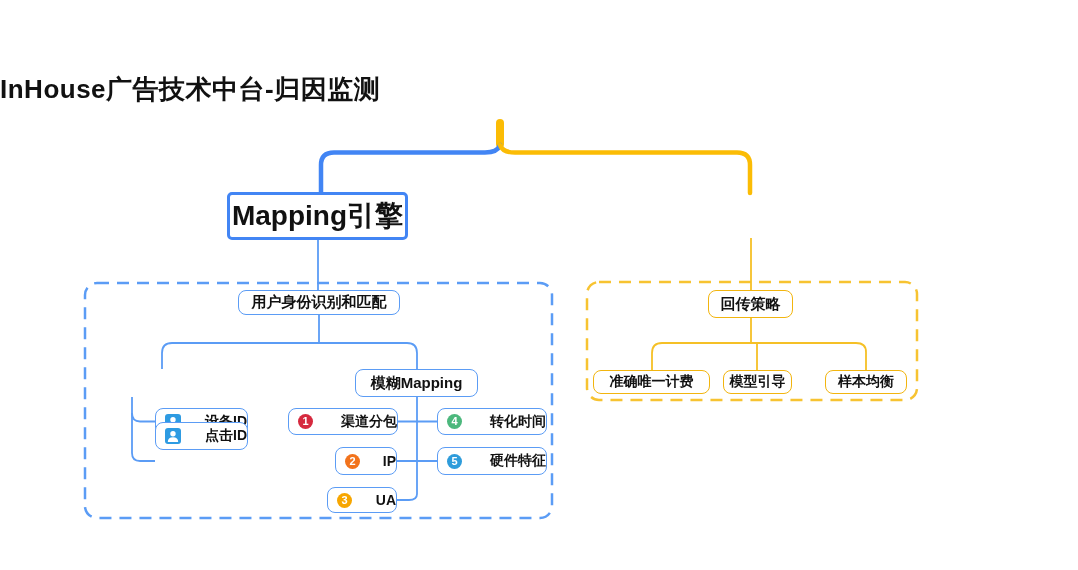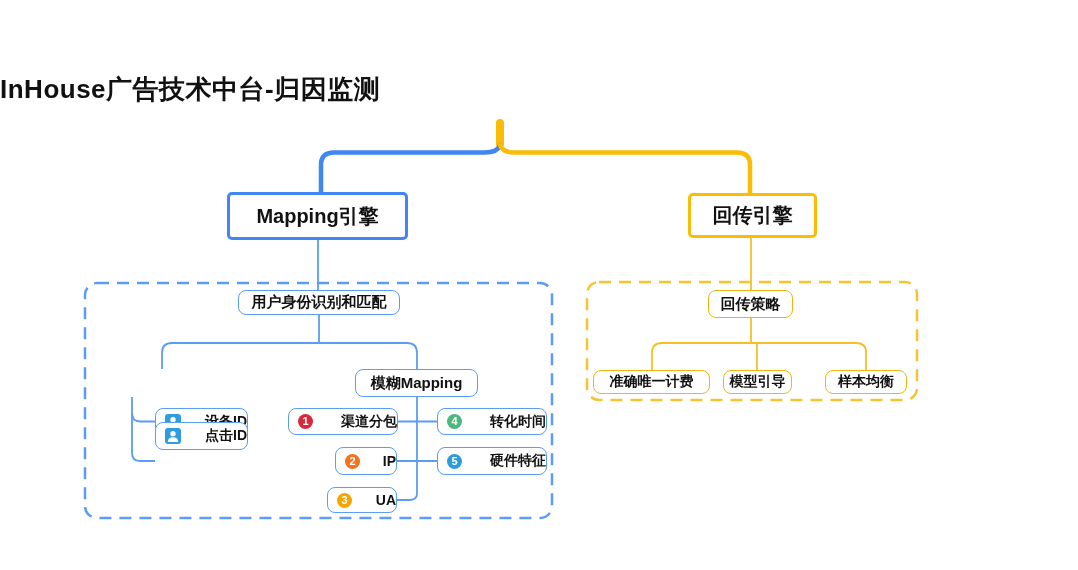--- a/index.html
+++ b/index.html
@@ -9,21 +9,21 @@
   }
   .wires{position:absolute;left:0;top:0;pointer-events:none;}
   .title{
     position:absolute;left:0;right:0;top:72px;
     font-size:26px;font-weight:bold;color:#111;letter-spacing:0.5px;
   }
   .node{
     position:absolute;background:#fff;display:flex;align-items:center;justify-content:center;
     box-sizing:border-box;font-weight:bold;white-space:nowrap;
   }
-  .main{border-radius:5px;font-size:20px;}
+  .main{border-radius:5px;font-size:28px;}
   .main.blue{border:3.5px solid #4285F4;}
   .main.gold{border:3.5px solid #FBBC05;}
   .thin{border-radius:8px;font-size:14px;}
   .thin.blue{border:1.5px solid #5B9CF5;}
   .thin.gold{border:1.5px solid #F2B50F;}
   .f15{font-size:15px;}
   .leaf{gap:5px;justify-content:space-between;padding-left:9px;}
   .badge{
     width:15px;height:15px;border-radius:50%;background:#D6293E;color:#fff;
     display:inline-flex;align-items:center;justify-content:center;
@@ -61,23 +61,20 @@
       <path d="M751 318 V343"></path>
       <path d="M652 370 V353 Q652 343 662 343 H856 Q866 343 866 352 V370"></path>
       <path d="M757 343 V370"></path>
     </g>
   </svg>
 
   <div class="title">InHouse广告技术中台-归因监测</div>
 
   <div class="node main blue" style="left:227px;top:192px;width:181px;height:48px">
     <span>Mapping引擎</span>
-  </div>
-  <div class="node main gold" style="left:688px;top:193px;width:129px;height:45px">
-    <span>回传引擎</span>
   </div>
 
   <div class="node thin blue f15" style="left:238px;top:290px;width:162px;height:25px">
     <span>用户身份识别和匹配</span>
   </div>
   <div class="node thin blue f15" style="left:355px;top:369px;width:123px;height:28px">
     <span>模糊Mapping</span>
   </div>
 
   <div class="node thin blue leaf" style="left:155px;top:408px;width:93px;height:27px">

